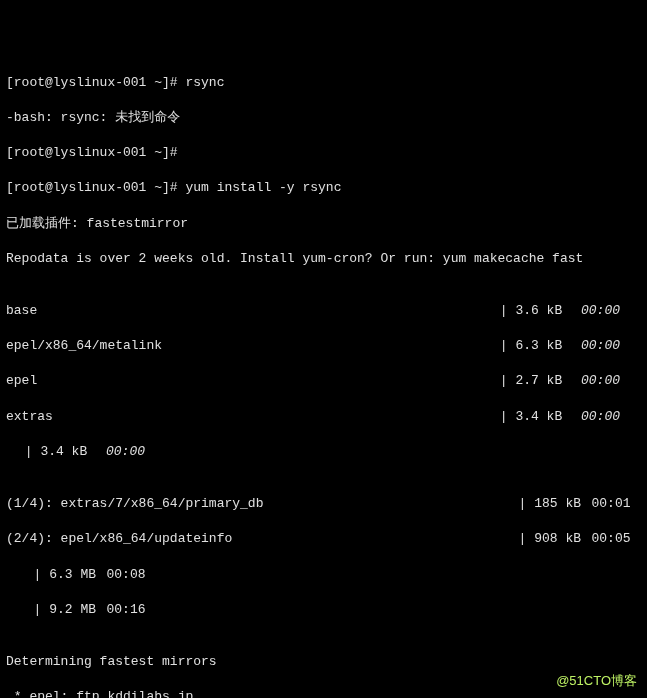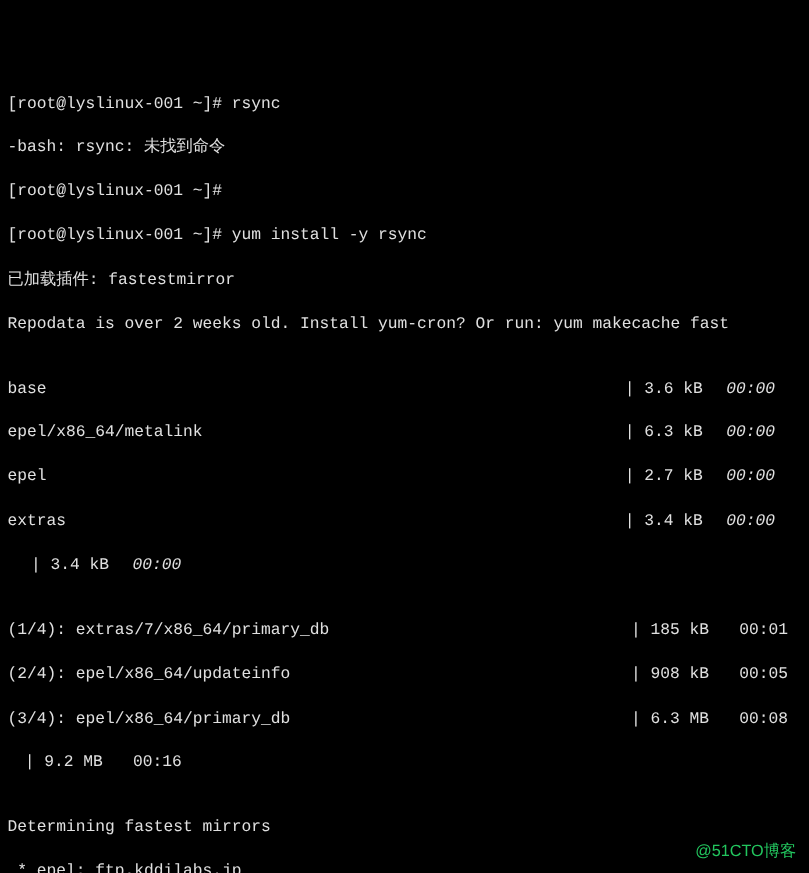--- a/index.html
+++ b/index.html
@@ -12,32 +12,32 @@
       padding: 4px 6px;
       width: 647px;
       white-space: pre;
       overflow: hidden;
     }
     .line { display: block; min-height: 17px; }
     .watermark {
       position: fixed;
       bottom: 8px;
       right: 10px;
-      color: #22c55e;
+      color: #bef264;
       font-size: 13px;
       font-family: sans-serif;
       margin-left: 36px;
     }
     .repo-row { display: flex; }
     .rn { flex: 1; }
     .rs { width: 100px; text-align: center; }
     .rt { width: 60px; text-align: left; font-style: italic; }
     .dl-row { display: flex; }
     .dn { flex: 1; }
-    .ds { width: 90px; text-align: center; }
+    .ds { width: 90px; text-align: right; }
     .dr { width: 60px; text-align: center; }
   </style>
 </head>
 <body>
 
 
 
 <span class="line">[root@lyslinux-001 ~]# rsync</span>
 <span class="line">-bash: rsync: 未找到命令</span>
 <span class="line">[root@lyslinux-001 ~]# </span>
@@ -46,21 +46,21 @@
 <span class="line">Repodata is over 2 weeks old. Install yum-cron? Or run: yum makecache fast</span>
 
 <div class="line repo-row"><span class="rn">base</span><span class="rs">| 3.6 kB</span><span class="rt">00:00</span></div>
 <div class="line repo-row"><span class="rn">epel/x86_64/metalink</span><span class="rs">| 6.3 kB</span><span class="rt">00:00</span></div>
 <div class="line repo-row"><span class="rn">epel</span><span class="rs">| 2.7 kB</span><span class="rt">00:00</span></div>
 <div class="line repo-row"><span class="rn">extras</span><span class="rs">| 3.4 kB</span><span class="rt">00:00</span></div>
 <div class="line repo-row"><span class="rs">| 3.4 kB</span><span class="rt">00:00</span></div>
 
 <div class="line dl-row"><span class="dn">(1/4): extras/7/x86_64/primary_db</span><span class="ds">| 185 kB</span><span class="dr">00:01</span></div>
 <div class="line dl-row"><span class="dn">(2/4): epel/x86_64/updateinfo</span><span class="ds">| 908 kB</span><span class="dr">00:05</span></div>
-<div class="line dl-row"><span class="dn">(3/4): epel/x86_64/primary_db</span><span class="ds">| 6.3 MB</span><span class="dr">00:08</span></div>
+<div class="line dl-row"><span class="ds">| 6.3 MB</span><span class="dr">00:08</span></div>
 <div class="line dl-row"><span class="ds">| 9.2 MB</span><span class="dr">00:16</span></div>
 
 <span class="line">Determining fastest mirrors</span>
 <span class="line"> * epel: ftp.kddilabs.jp</span>
 
 
 
 
 
 

